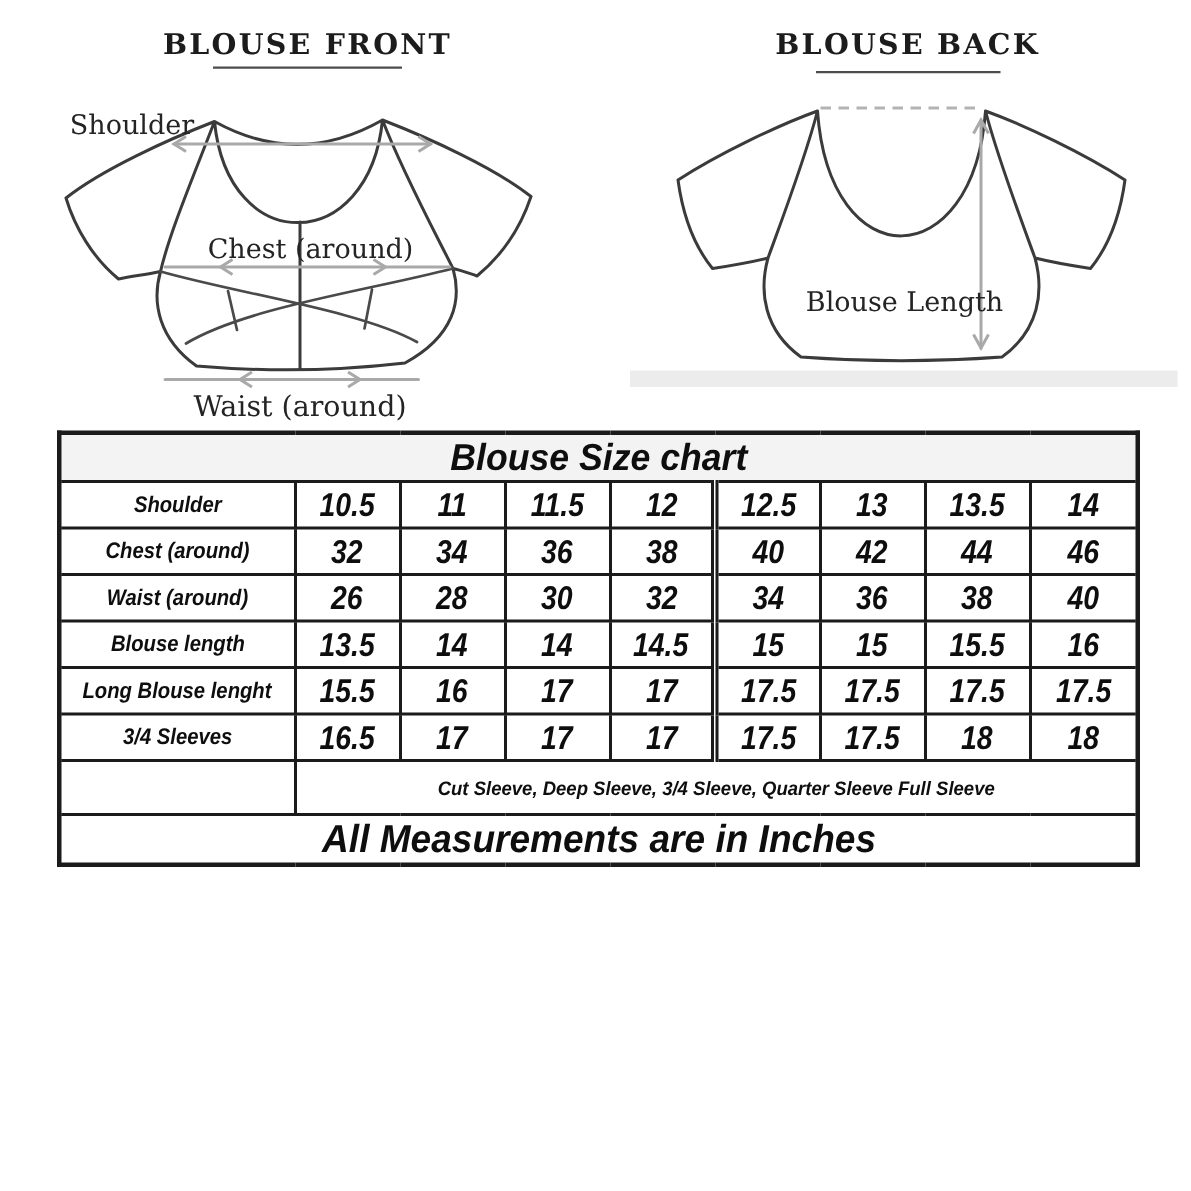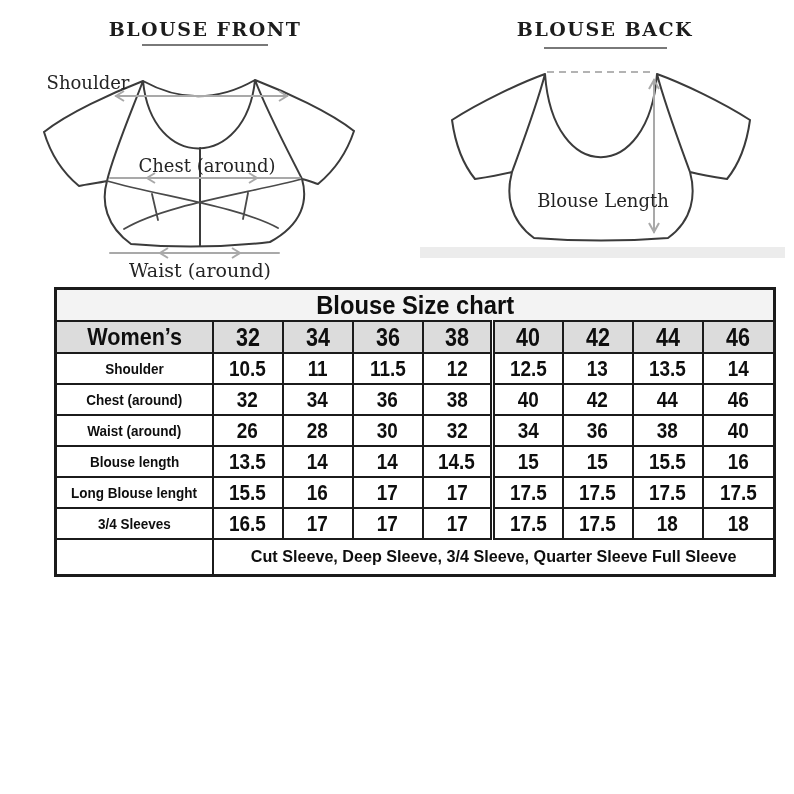--- a/index.html
+++ b/index.html
@@ -12,33 +12,33 @@
   .outline{fill:none;stroke:#3b3b3b;stroke-width:2;stroke-linecap:round;stroke-linejoin:round;}
   .detail{fill:none;stroke:#4a4a4a;stroke-width:1.8;stroke-linecap:round;}
   .arrow{fill:none;stroke:#a9a9a9;stroke-width:2;stroke-linecap:round;}
   .arrowhead{fill:none;stroke:#a9a9a9;stroke-width:2;stroke-linejoin:miter;}
   .dashed{fill:none;stroke:#b3b3b3;stroke-width:2;stroke-dasharray:7 5;}
   .fig-title{font:bold 19px "DejaVu Serif",serif;fill:#1c1c1c;letter-spacing:1.5px;}
   .fig-label{font:18px "DejaVu Serif",serif;fill:#242424;}
   .fig-label-lg{font:19px "DejaVu Serif",serif;fill:#242424;}
   .underline{stroke:#4d4d4d;stroke-width:1.5;}
   
-  #chart-wrap{position:absolute;left:54px;top:287px;}
+  #chart-wrap{position:absolute;left:38px;top:287px;font-style:italic;}
   table{border-collapse:collapse;table-layout:fixed;width:719px;border:3px solid #1b1b1b;background:#fff;}
   td{border:2px solid #1b1b1b;text-align:center;vertical-align:middle;padding:0;background:#ffffff;overflow:hidden;}
   .cnd{display:inline-block;transform:scaleX(0.86);transform-origin:50% 50%;white-space:nowrap;}
   .c90{transform:scaleX(0.90);} .c95{transform:scaleX(0.95);}
   tr.r-title td{height:30px;background:#f3f3f3;font-size:25px;font-weight:bold;}
   tr.r-sizes td{height:30px;background:#dcdcdc;font-size:25px;font-weight:bold;}
   tr.r-sizes td.corner{font-size:24px;}
   tr.r-data td{height:29px;}
   td.lbl{font-size:15px;font-weight:bold;}
   td.val{font-size:22px;font-weight:bold;}
   td.bl{border-left:5px double #1b1b1b;}
-  tr.r-note td{height:34px;font-size:17px;font-weight:bold;margin-left:16px;}
+  tr.r-note td{height:34px;font-size:13px;font-weight:bold;margin-left:16px;}
   tr.r-foot td{height:31px;font-size:26px;font-weight:bold;}
 </style>
 </head>
 <body>
 
 <svg id="figures" width="794" height="287" viewBox="0 0 794 287" xmlns="http://www.w3.org/2000/svg">
 
   <g>
     <text class="fig-title" x="205" y="36" text-anchor="middle">BLOUSE FRONT</text>
     <line class="underline" x1="142" y1="45" x2="268" y2="45"></line>
@@ -122,31 +122,20 @@
         <col style="width:70px">
         <col style="width:70px">
         <col style="width:70px">
         <col style="width:70px">
         <col style="width:72px">
   </colgroup>
   <tbody>
   <tr class="r-title">
     <td colspan="9"><span class="cnd c95">Blouse Size chart</span></td>
   </tr>
-  <tr class="r-sizes">
-    <td class="corner"><span class="cnd c90">Women’s</span></td>
-    <td><span class="cnd">32</span></td>
-    <td><span class="cnd">34</span></td>
-    <td><span class="cnd">36</span></td>
-    <td><span class="cnd">38</span></td>
-    <td class="bl"><span class="cnd">40</span></td>
-    <td><span class="cnd">42</span></td>
-    <td><span class="cnd">44</span></td>
-    <td><span class="cnd">46</span></td>
-  </tr>
 
   <tr class="r-data">
     <td class="lbl"><span class="cnd c90">Shoulder</span></td>
     <td class="val"><span class="cnd">10.5</span></td>
     <td class="val"><span class="cnd">11</span></td>
     <td class="val"><span class="cnd">11.5</span></td>
     <td class="val"><span class="cnd">12</span></td>
     <td class="val bl"><span class="cnd">12.5</span></td>
     <td class="val"><span class="cnd">13</span></td>
     <td class="val"><span class="cnd">13.5</span></td>
@@ -205,15 +194,18 @@
     <td class="val bl"><span class="cnd">17.5</span></td>
     <td class="val"><span class="cnd">17.5</span></td>
     <td class="val"><span class="cnd">18</span></td>
     <td class="val"><span class="cnd">18</span></td>
   </tr>
 
   <tr class="r-note">
     <td></td>
     <td colspan="8"><span class="cnd c95">Cut Sleeve, Deep Sleeve, 3/4 Sleeve, Quarter Sleeve Full Sleeve</span></td>
   </tr>
+  <tr class="r-foot">
+    <td colspan="9"><span class="cnd c95">All Measurements are in Inches</span></td>
+  </tr>
   </tbody>
 </table>
 </div>
 
 </body></html>

